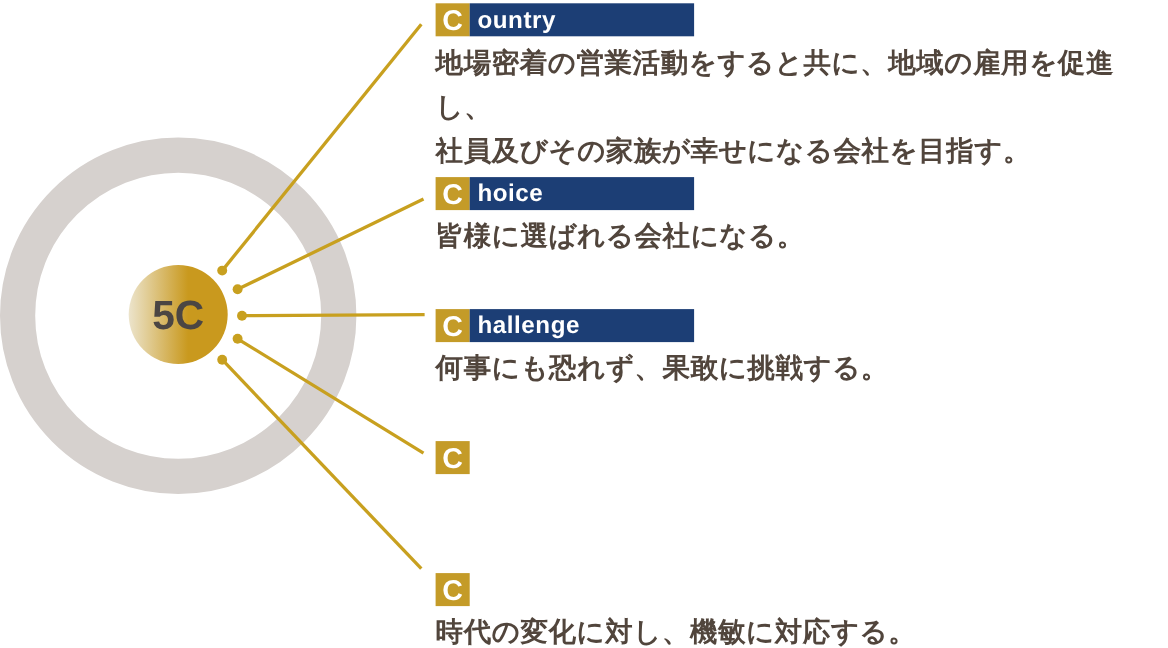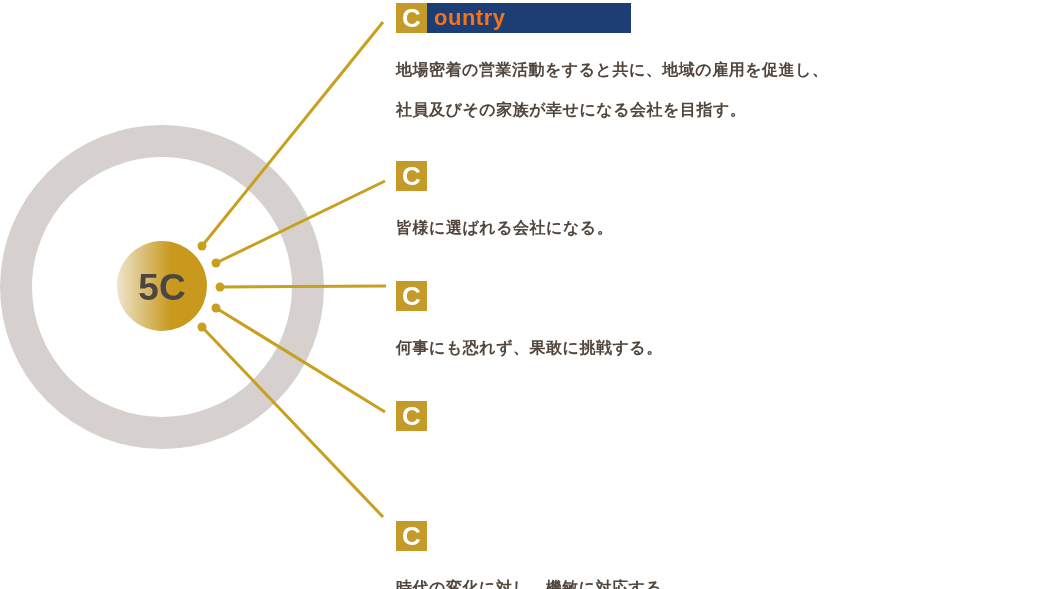--- a/index.html
+++ b/index.html
@@ -40,34 +40,34 @@
     font-size: 26px;
     font-weight: bold;
     display: flex;
     align-items: center;
     justify-content: center;
     line-height: 1;
   }
   .item-rest {
     flex: 1;
     background: #1c3e75;
-    color: #f97316;
+    color: #ffffff;
     font-size: 22px;
     font-weight: bold;
     display: flex;
     align-items: center;
     padding-left: 7px;
     letter-spacing: 0.5px;
     line-height: 1;
   }
   .item-desc {
-    margin-top: 17px;
+    margin-top: 4px;
     font-family: "DejaVu Serif", serif;
     font-weight: bold;
-    font-size: 16px;
+    font-size: 25px;
     line-height: 40px;
     color: #51453c;
     letter-spacing: 0.5px;
     white-space: pre-line;
   }
 </style>
 </head>
 <body>
 
 <div class="canvas">
@@ -104,27 +104,29 @@
       <span class="item-initial">C</span>
       <span class="item-rest">ountry</span>
     </div>
     <div class="item-desc">地場密着の営業活動をすると共に、地域の雇用を促進し、
 社員及びその家族が幸せになる会社を目指す。</div>
   </div>
 
   <div class="item" style="top:161px">
     <div class="item-header">
       <span class="item-initial">C</span>
+      <span class="item-rest">hoice</span>
     </div>
     <div class="item-desc">皆様に選ばれる会社になる。</div>
   </div>
 
   <div class="item" style="top:281px">
     <div class="item-header">
       <span class="item-initial">C</span>
+      <span class="item-rest">hallenge</span>
     </div>
     <div class="item-desc">何事にも恐れず、果敢に挑戦する。</div>
   </div>
 
   <div class="item" style="top:401px">
     <div class="item-header">
       <span class="item-initial">C</span>
     </div>
   </div>
 

